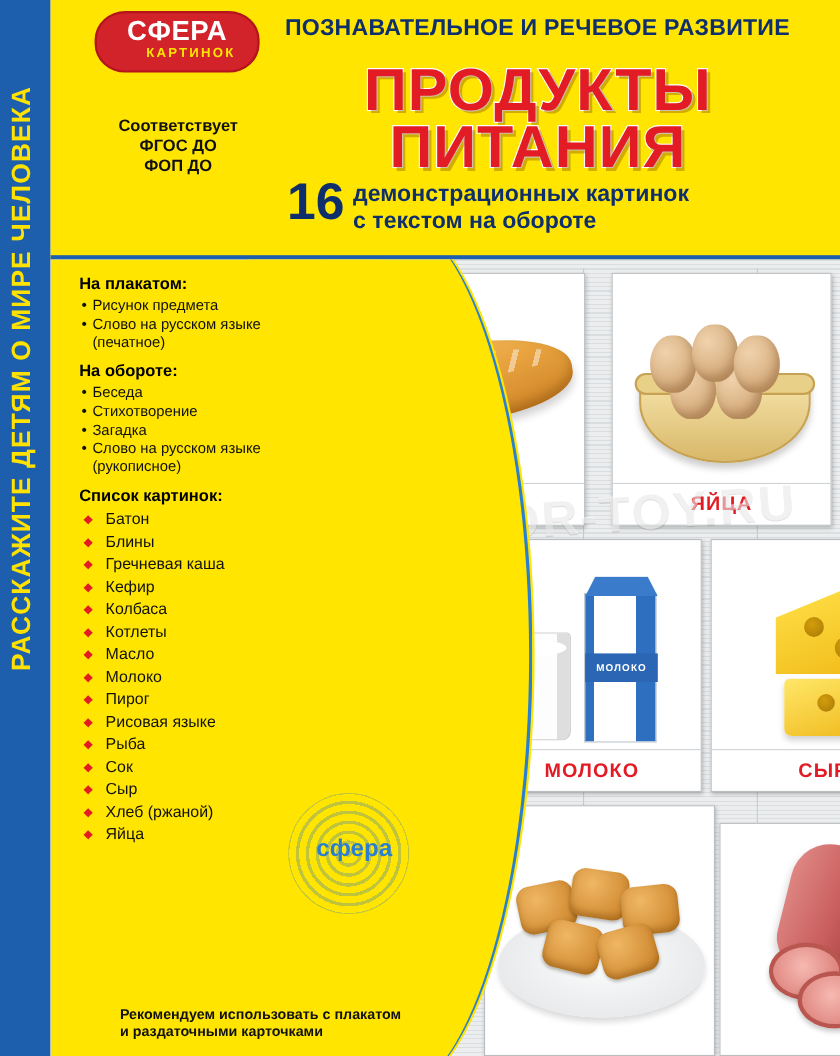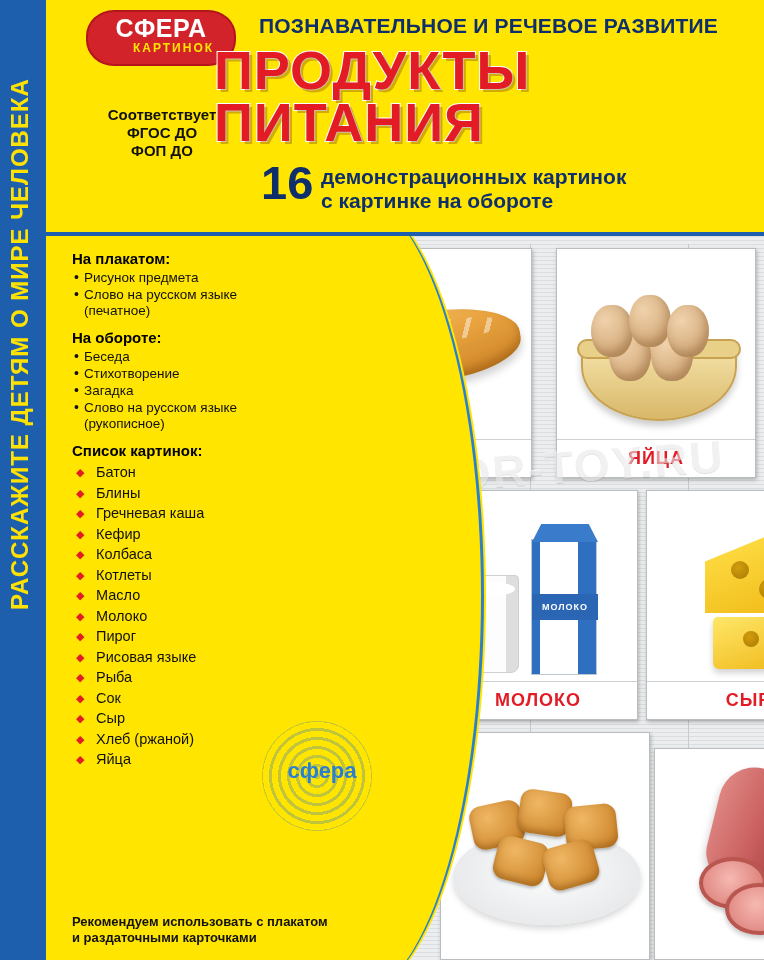--- a/index.html
+++ b/index.html
@@ -61,21 +61,22 @@
     position:absolute; left:36px; top:106px; width:160px;
     color:#111; font-weight:bold; font-size:15px; line-height:18px;
     text-align:center;
   }
   .kicker {
     position:absolute; left:170px; top:14px; width:545px;
     color:#0e2f6b; font-weight:bold; font-size:21px;
     letter-spacing:0.2px; text-align:center;
   }
   .title {
-    position:absolute; left:168px; top:44px; width:550px;
+    position:absolute; left:168px; top:56px; width:550px;
+    text-align:center;
   }
   .title div {
     color:#e21b24;
     font-weight:bold;
     font-size:54px;
     line-height:52px;
     letter-spacing:1px;
     -webkit-text-stroke: 2px #ffffff;
     paint-order: stroke fill;
     text-shadow: 3px 3px 0 rgba(120,70,0,.35);
@@ -324,21 +325,21 @@
     <div class="kicker">ПОЗНАВАТЕЛЬНОЕ И РЕЧЕВОЕ РАЗВИТИЕ</div>
 
     <div class="title">
       <div>ПРОДУКТЫ</div>
       <div>ПИТАНИЯ</div>
     </div>
 
     <div class="sub">
       <span class="num">16</span>
       <span class="t1">демонстрационных картинок</span>
-      <span class="t2">с картинке на обороте</span>
+      <span class="t2">с текстом на обороте</span>
     </div>
   </div>
 
   <div class="body">
 
     <div class="cards">
       <div class="news"></div>
       <div class="news-col" style="left:78px;"></div>
       <div class="news-col" style="left:236px;"></div>
       <div class="news-col" style="left:394px;"></div>
@@ -444,16 +445,16 @@
         <li>Сыр</li>
         <li>Хлеб (ржаной)</li>
         <li>Яйца</li>
       </ul>
     </div>
 
     <div style="position:absolute;left:216px;top:485px;width:110px;height:110px;border-radius:50%;
                 background:repeating-radial-gradient(circle at 50% 50%, rgba(45,120,200,.30) 0 3px, rgba(255,229,0,0) 3px 9px);"></div>
     <div style="position:absolute;left:228px;top:522px;width:96px;color:#2b7fd0;font-size:22px;font-weight:bold;text-align:center;">сфера</div>
 
-    <div class="reco" style="white-space:pre-line;">Рекомендуем использовать с плакатом
+    <div class="reco" style="white-space:pre-line;margin-left:37px;">Рекомендуем использовать с плакатом
 и раздаточными карточками</div>
   </div>
 </div>
 
 </body></html>

